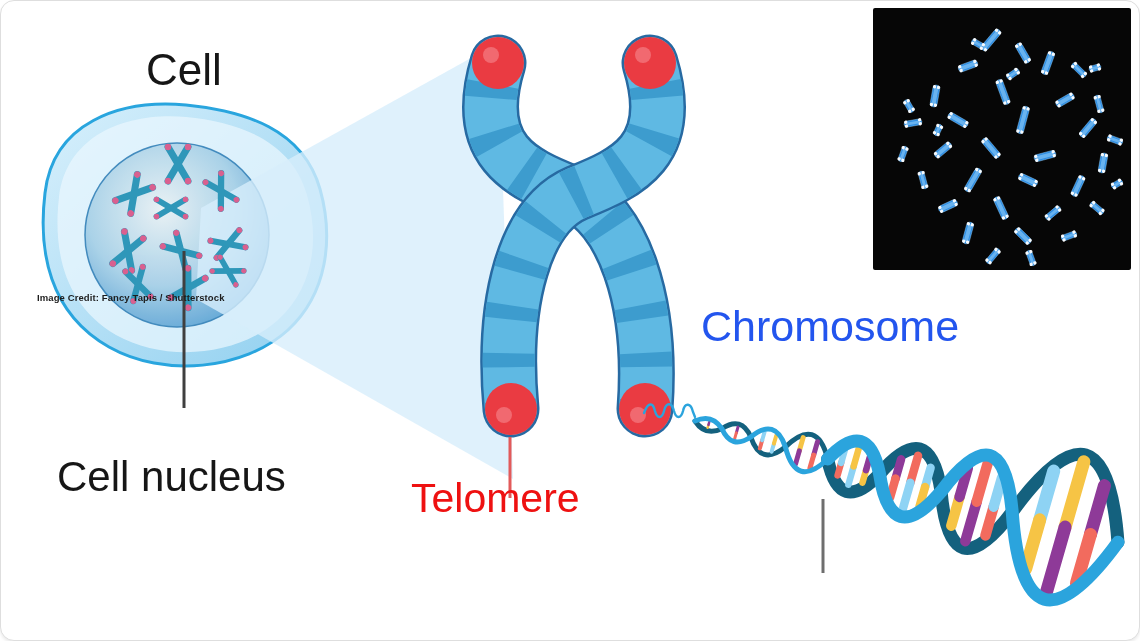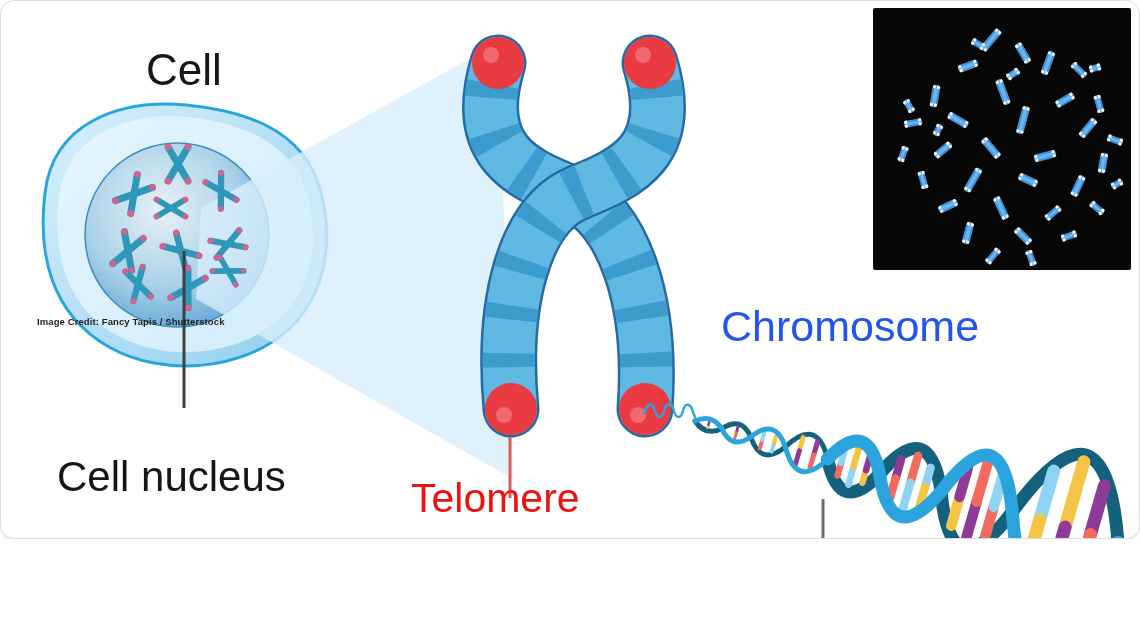--- a/index.html
+++ b/index.html
@@ -1,30 +1,30 @@
 <!DOCTYPE html>
 <html style="--labelBlack: #161616; --labelBlue: #2355EE; --labelRed: #EE1111; --credit: #1D1D1D; --frameBorder: #DEDEDE; --chromoBody: #5FB9E3; --chromoBand: #3D9CCE; --chromoOutline: #276AA2; --teloRed: #EA3B42; --teloHl: #F3767C; --cellStroke: #29A5DE; --cellFillLight: #D8F0FC; --cellFillMid: #8FCFEF; --cellInner: #EAF7FD; --nucleusCore: #E9F1F4; --nucleusMid: #A9D1E8; --nucleusEdge: #4E9BD0; --miniBody: #2F97B9; --miniTip: #D9608F; --beam: #D7EDFB; --helixFront: #2BA4DD; --helixBack: #14617E; --lineGray: #3F3F3F; --lineGray2: #6E6E6E; --lineRed: #E25A5A; --microBg: #060606; --microBlue: #2E8EE4; --microGlow: #9AD2F8;"><head>
 <meta charset="utf-8">
 <style>
   html,body{margin:0;padding:0;background:#fff;}
   .page{
-    position:relative;width:1140px;height:539px;box-sizing:border-box;
+    position:relative;width:1140px;height:641px;box-sizing:border-box;
     background:#fff;border:1px solid var(--frameBorder,#ddd);border-radius:14px;
     overflow:hidden;font-family:"Liberation Sans",sans-serif;
     box-shadow:0 2px 3px rgba(0,0,0,.08);
   }
   .art{position:absolute;left:0;top:0;}
   .lbl{position:absolute;white-space:nowrap;line-height:1;font-family:"Liberation Sans",sans-serif;}
   .lbl-cell        {left:145px;top:47px;  font-size:44px;color:var(--labelBlack);}
   .lbl-nucleus     {left:56px; top:411px; font-size:42px;color:var(--labelBlack);margin-top:44px;}
-  .lbl-chromosome  {left:720px;top:304px; font-size:43px;color:var(--labelBlue);}
+  .lbl-chromosome  {left:700px;top:304px; font-size:43px;color:var(--labelBlue);}
   .lbl-telomere    {left:410px;top:477px; font-size:41px;color:var(--labelRed);}
   .lbl-dna         {left:783px;top:577px; font-size:44px;color:var(--labelBlack);}
   .credit{position:absolute;left:36px;top:291px;font-size:9.5px;font-weight:700;
-          color:var(--credit);letter-spacing:.1px;margin-top:24px;}
+          color:var(--credit);letter-spacing:.1px;}
   .cell-blob   {fill:url(#cellGrad);stroke:var(--cellStroke);stroke-width:3;}
   .cell-inner  {fill:var(--cellInner);opacity:.72;}
   .nucleus     {fill:url(#nucGrad);stroke:#3E88BC;stroke-width:1.5;opacity:.97;}
   .beam        {fill:var(--beam);opacity:.8;}
   .chromo-outline{fill:none;stroke:var(--chromoOutline);stroke-width:57;stroke-linecap:round;}
   .chromo-body   {fill:none;stroke:var(--chromoBody);stroke-width:52;stroke-linecap:round;}
   .chromo-band   {fill:none;stroke:var(--chromoBand);stroke-width:52;stroke-linecap:butt;
                   stroke-dasharray:3.4 8.2;stroke-dashoffset:-5.2;}
   .telo-cap {fill:var(--teloRed);}
   .telo-hl  {fill:var(--teloHl);opacity:.8;}

